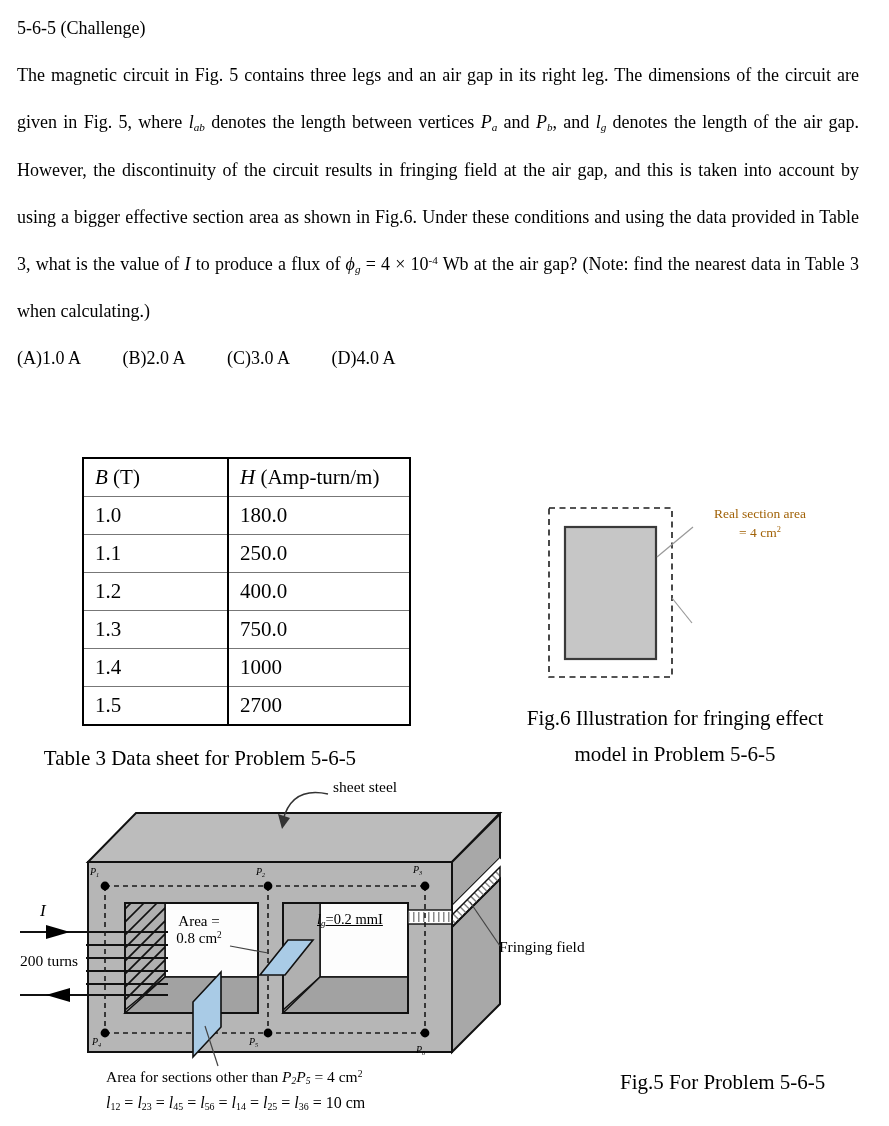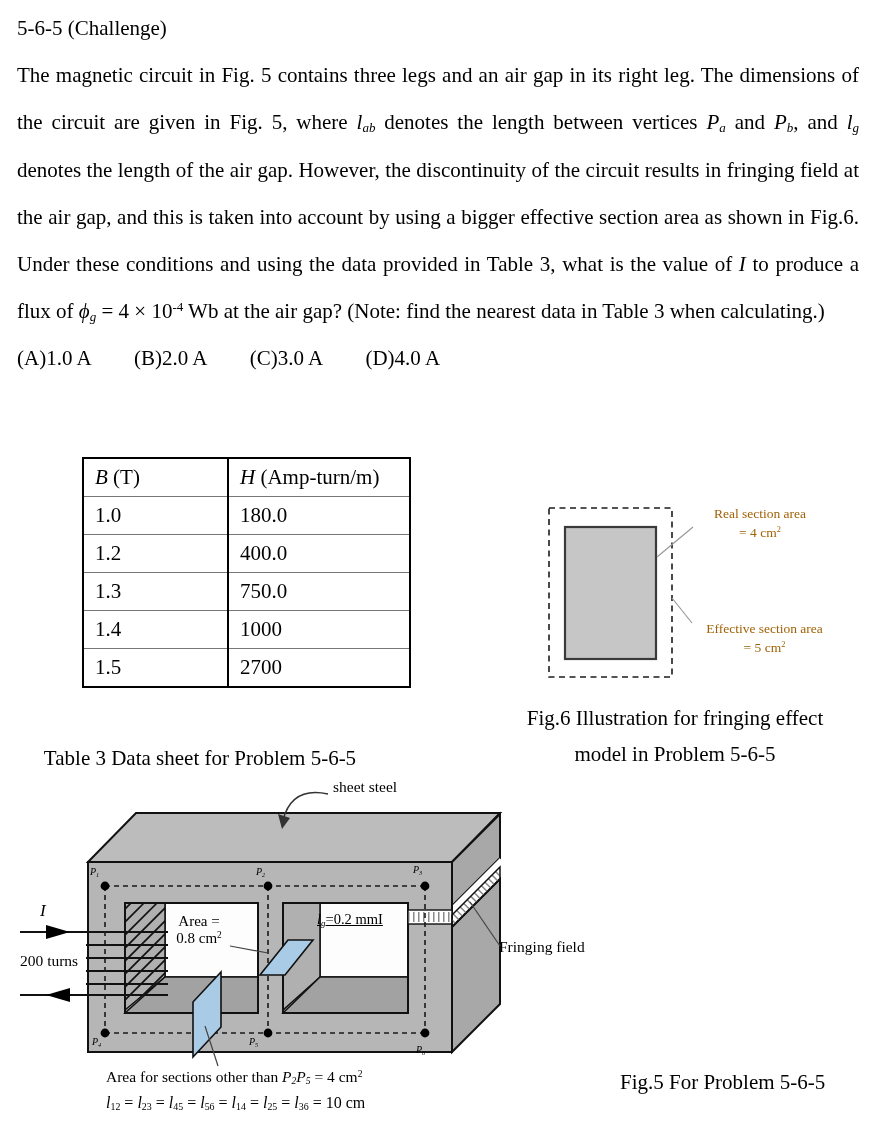--- a/index.html
+++ b/index.html
@@ -3,21 +3,21 @@
 <meta charset="utf-8">
 <style>
   html,body{margin:0;padding:0;background:#fff;}
   .page{position:relative;width:889px;height:1126px;background:#ffffff;overflow:hidden;
         font-family:"Liberation Serif","DejaVu Serif",serif;color:#000;}
   .it{font-style:italic;}
   sub{font-size:.62em;vertical-align:-0.25em;line-height:0;}
   sup{font-size:.62em;vertical-align:0.55em;line-height:0;}
 
   
-  .textblock{position:absolute;left:17px;top:5px;width:842px;font-size:21px;line-height:47.2px;}
+  .textblock{position:absolute;left:17px;top:5px;width:842px;font-size:18px;line-height:47.2px;}
   .para{text-align:justify;}
   .options span{margin-right:37px;white-space:nowrap;}
 
   
   .datatable{position:absolute;left:62px;top:457px;border-collapse:collapse;
              font-size:21px;border:2.5px solid #000;margin-left:20px;}
   .datatable th,.datatable td{font-weight:normal;text-align:left;padding:2px 6px 2px 11px;
              height:33px;border-bottom:1.6px solid #777;}
   .datatable th:first-child,.datatable td:first-child{width:126px;}
   .datatable th:last-child,.datatable td:last-child{width:163px;border-left:2.5px solid #000;}
@@ -72,20 +72,24 @@
         <th><span class="it">B</span><span> (T)</span></th>
         <th><span class="it">H</span><span> (Amp-turn/m)</span></th>
       </tr>
     </thead>
     <tbody>
         <tr>
           <td>1.0</td>
           <td>180.0</td>
         </tr>
         <tr>
+          <td>1.1</td>
+          <td>250.0</td>
+        </tr>
+        <tr>
           <td>1.2</td>
           <td>400.0</td>
         </tr>
         <tr>
           <td>1.3</td>
           <td>750.0</td>
         </tr>
         <tr>
           <td>1.4</td>
           <td>1000</td>
@@ -101,24 +105,20 @@
   <div class="fig6">
     <svg width="349" height="205" viewBox="0 0 349 205">
       <rect x="9" y="8" width="123" height="169" fill="none" stroke="#1c1c1c" stroke-width="1.6" stroke-dasharray="6 4.5"></rect>
       <rect x="25" y="27" width="91" height="132" stroke="#3a3a3a" stroke-width="2.2" fill="#c6c6c6"></rect>
       <line x1="153" y1="27" x2="117" y2="57" stroke="#999" stroke-width="1.2"></line>
       <line x1="132" y1="98" x2="152" y2="123" stroke="#999" stroke-width="1.2"></line>
     </svg>
     <div class="fig6-label fig6-label-real">
       <div>Real section area</div>
       <div><span>= 4 cm</span><sup>2</sup></div>
-    </div>
-    <div class="fig6-label fig6-label-eff">
-      <div>Effective section area</div>
-      <div><span>= 5 cm</span><sup>2</sup></div>
     </div>
   </div>
   <div class="fig6-caption">
     <div>Fig.6 Illustration for fringing effect</div>
     <div>model in Problem 5-6-5</div>
   </div>
 
   <div class="fig5">
     <svg width="640" height="354" viewBox="0 0 640 354">
       <defs>

